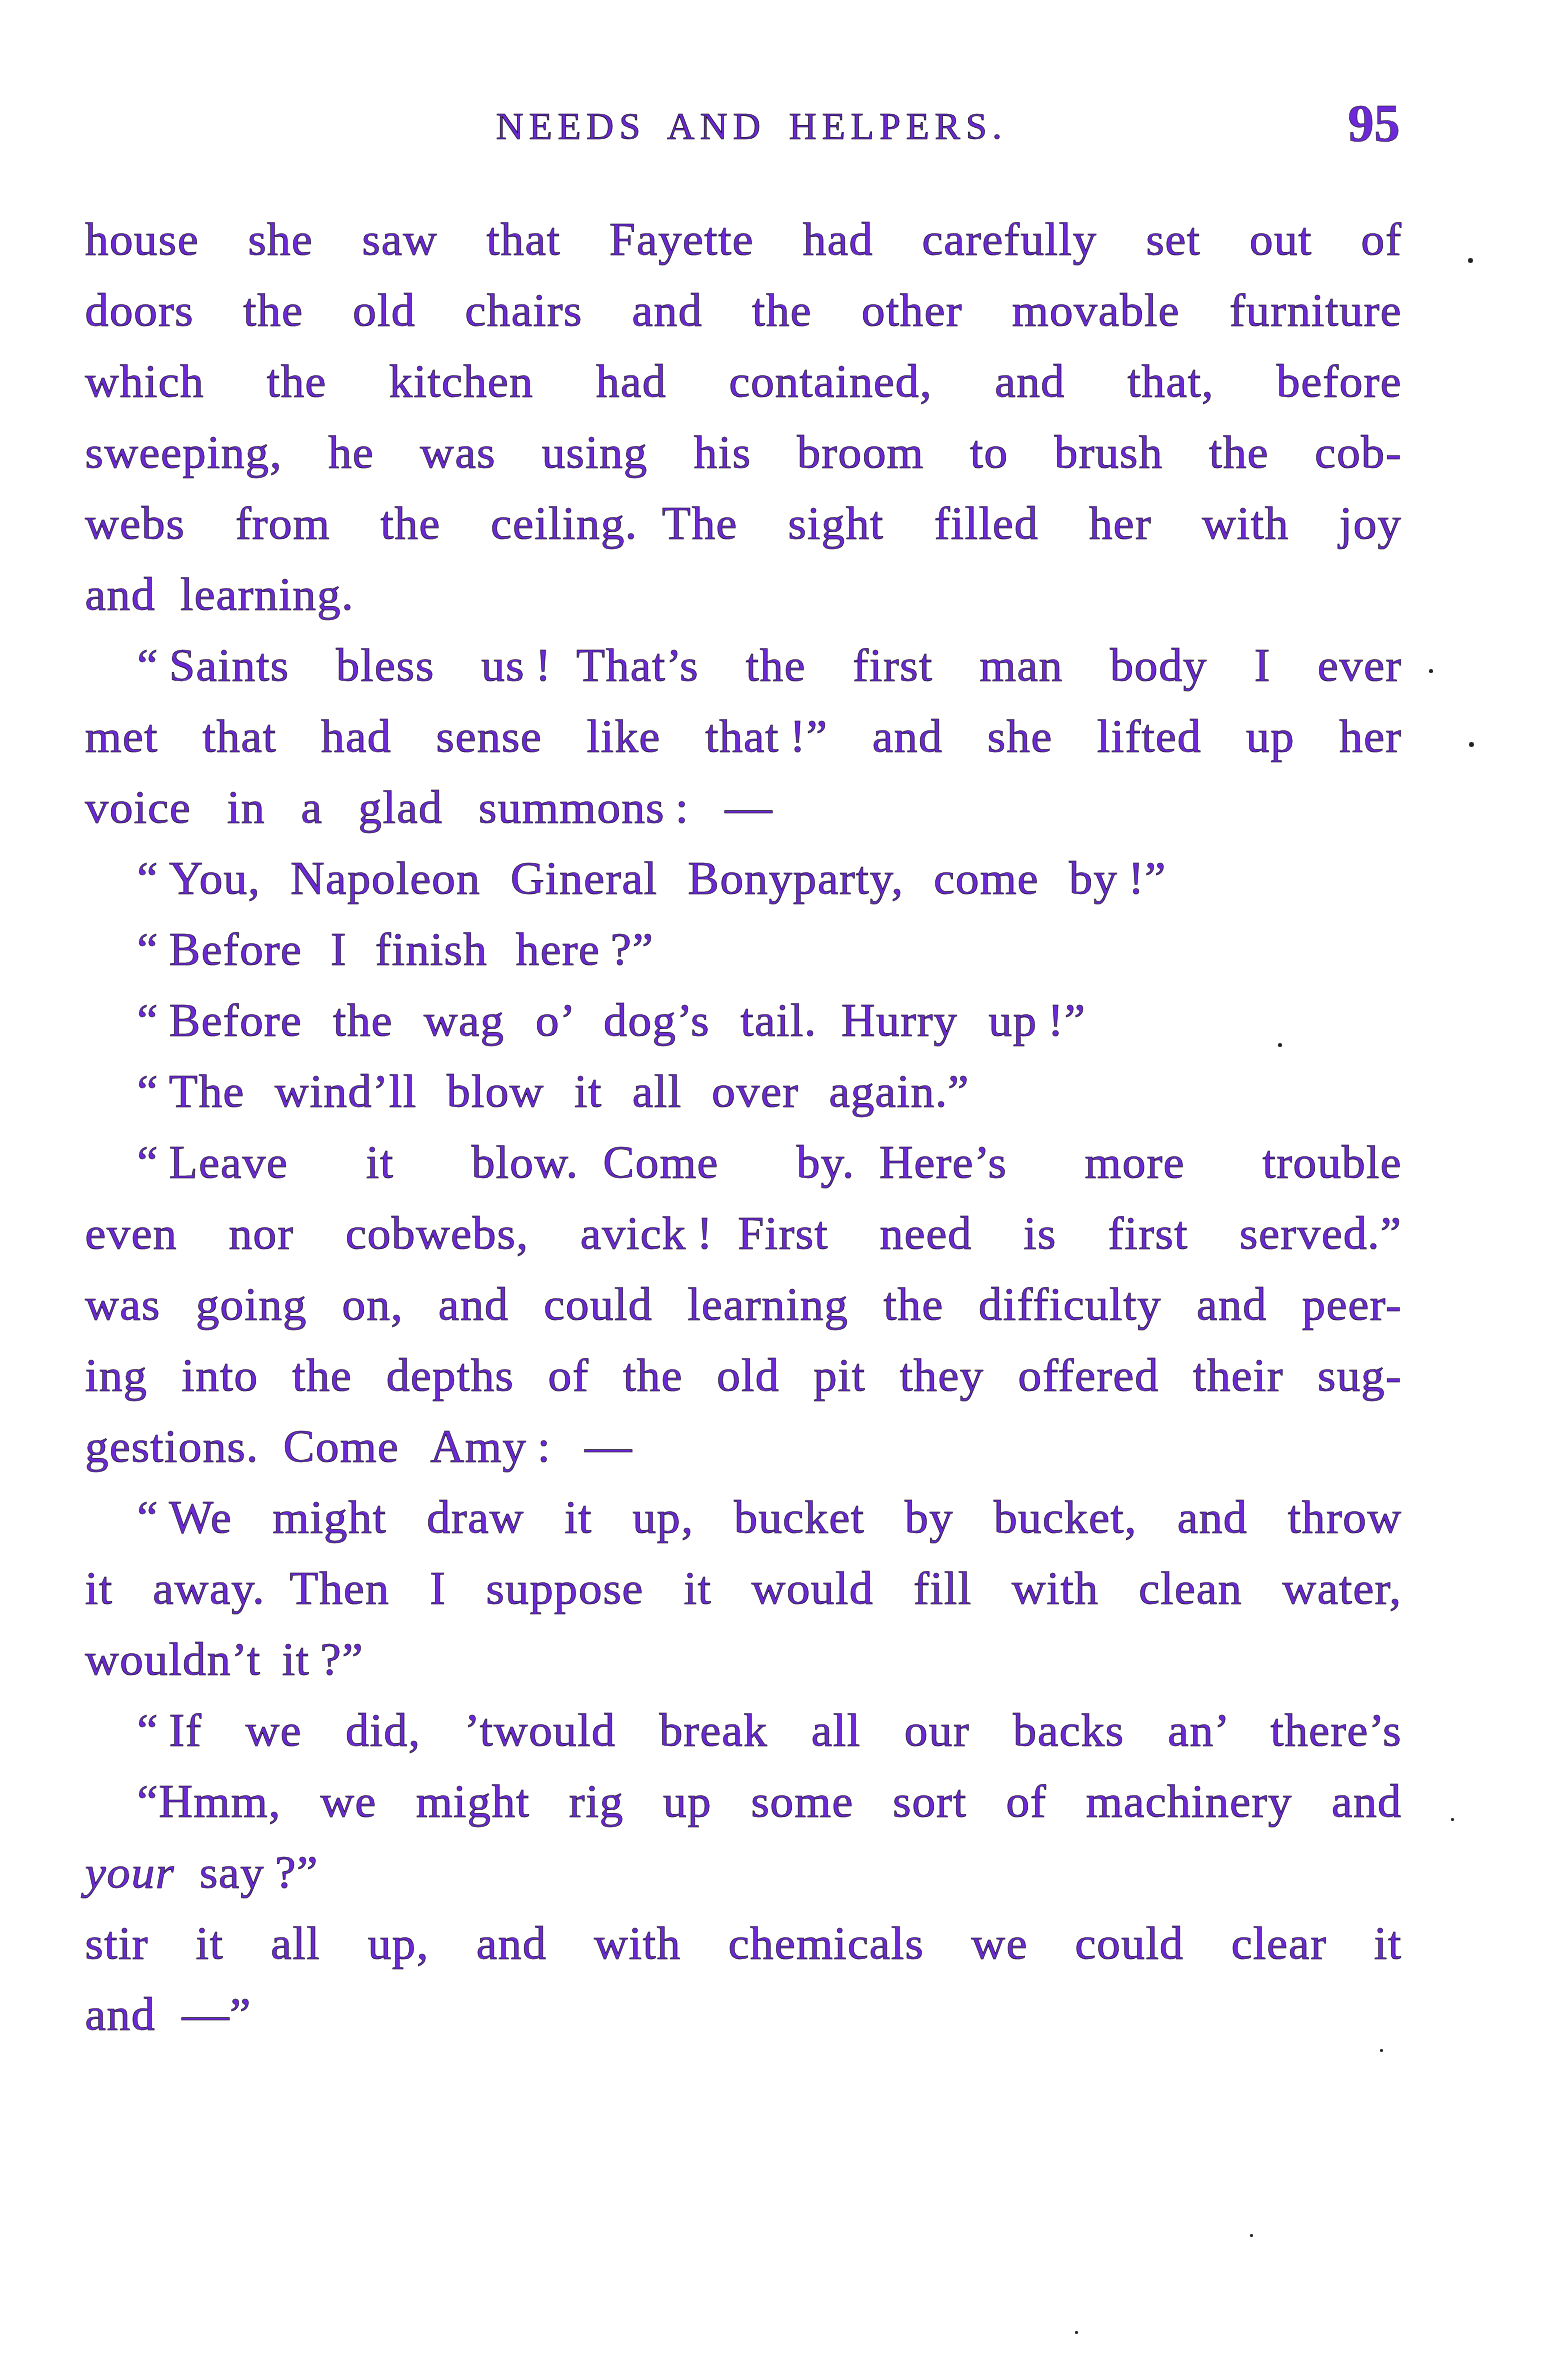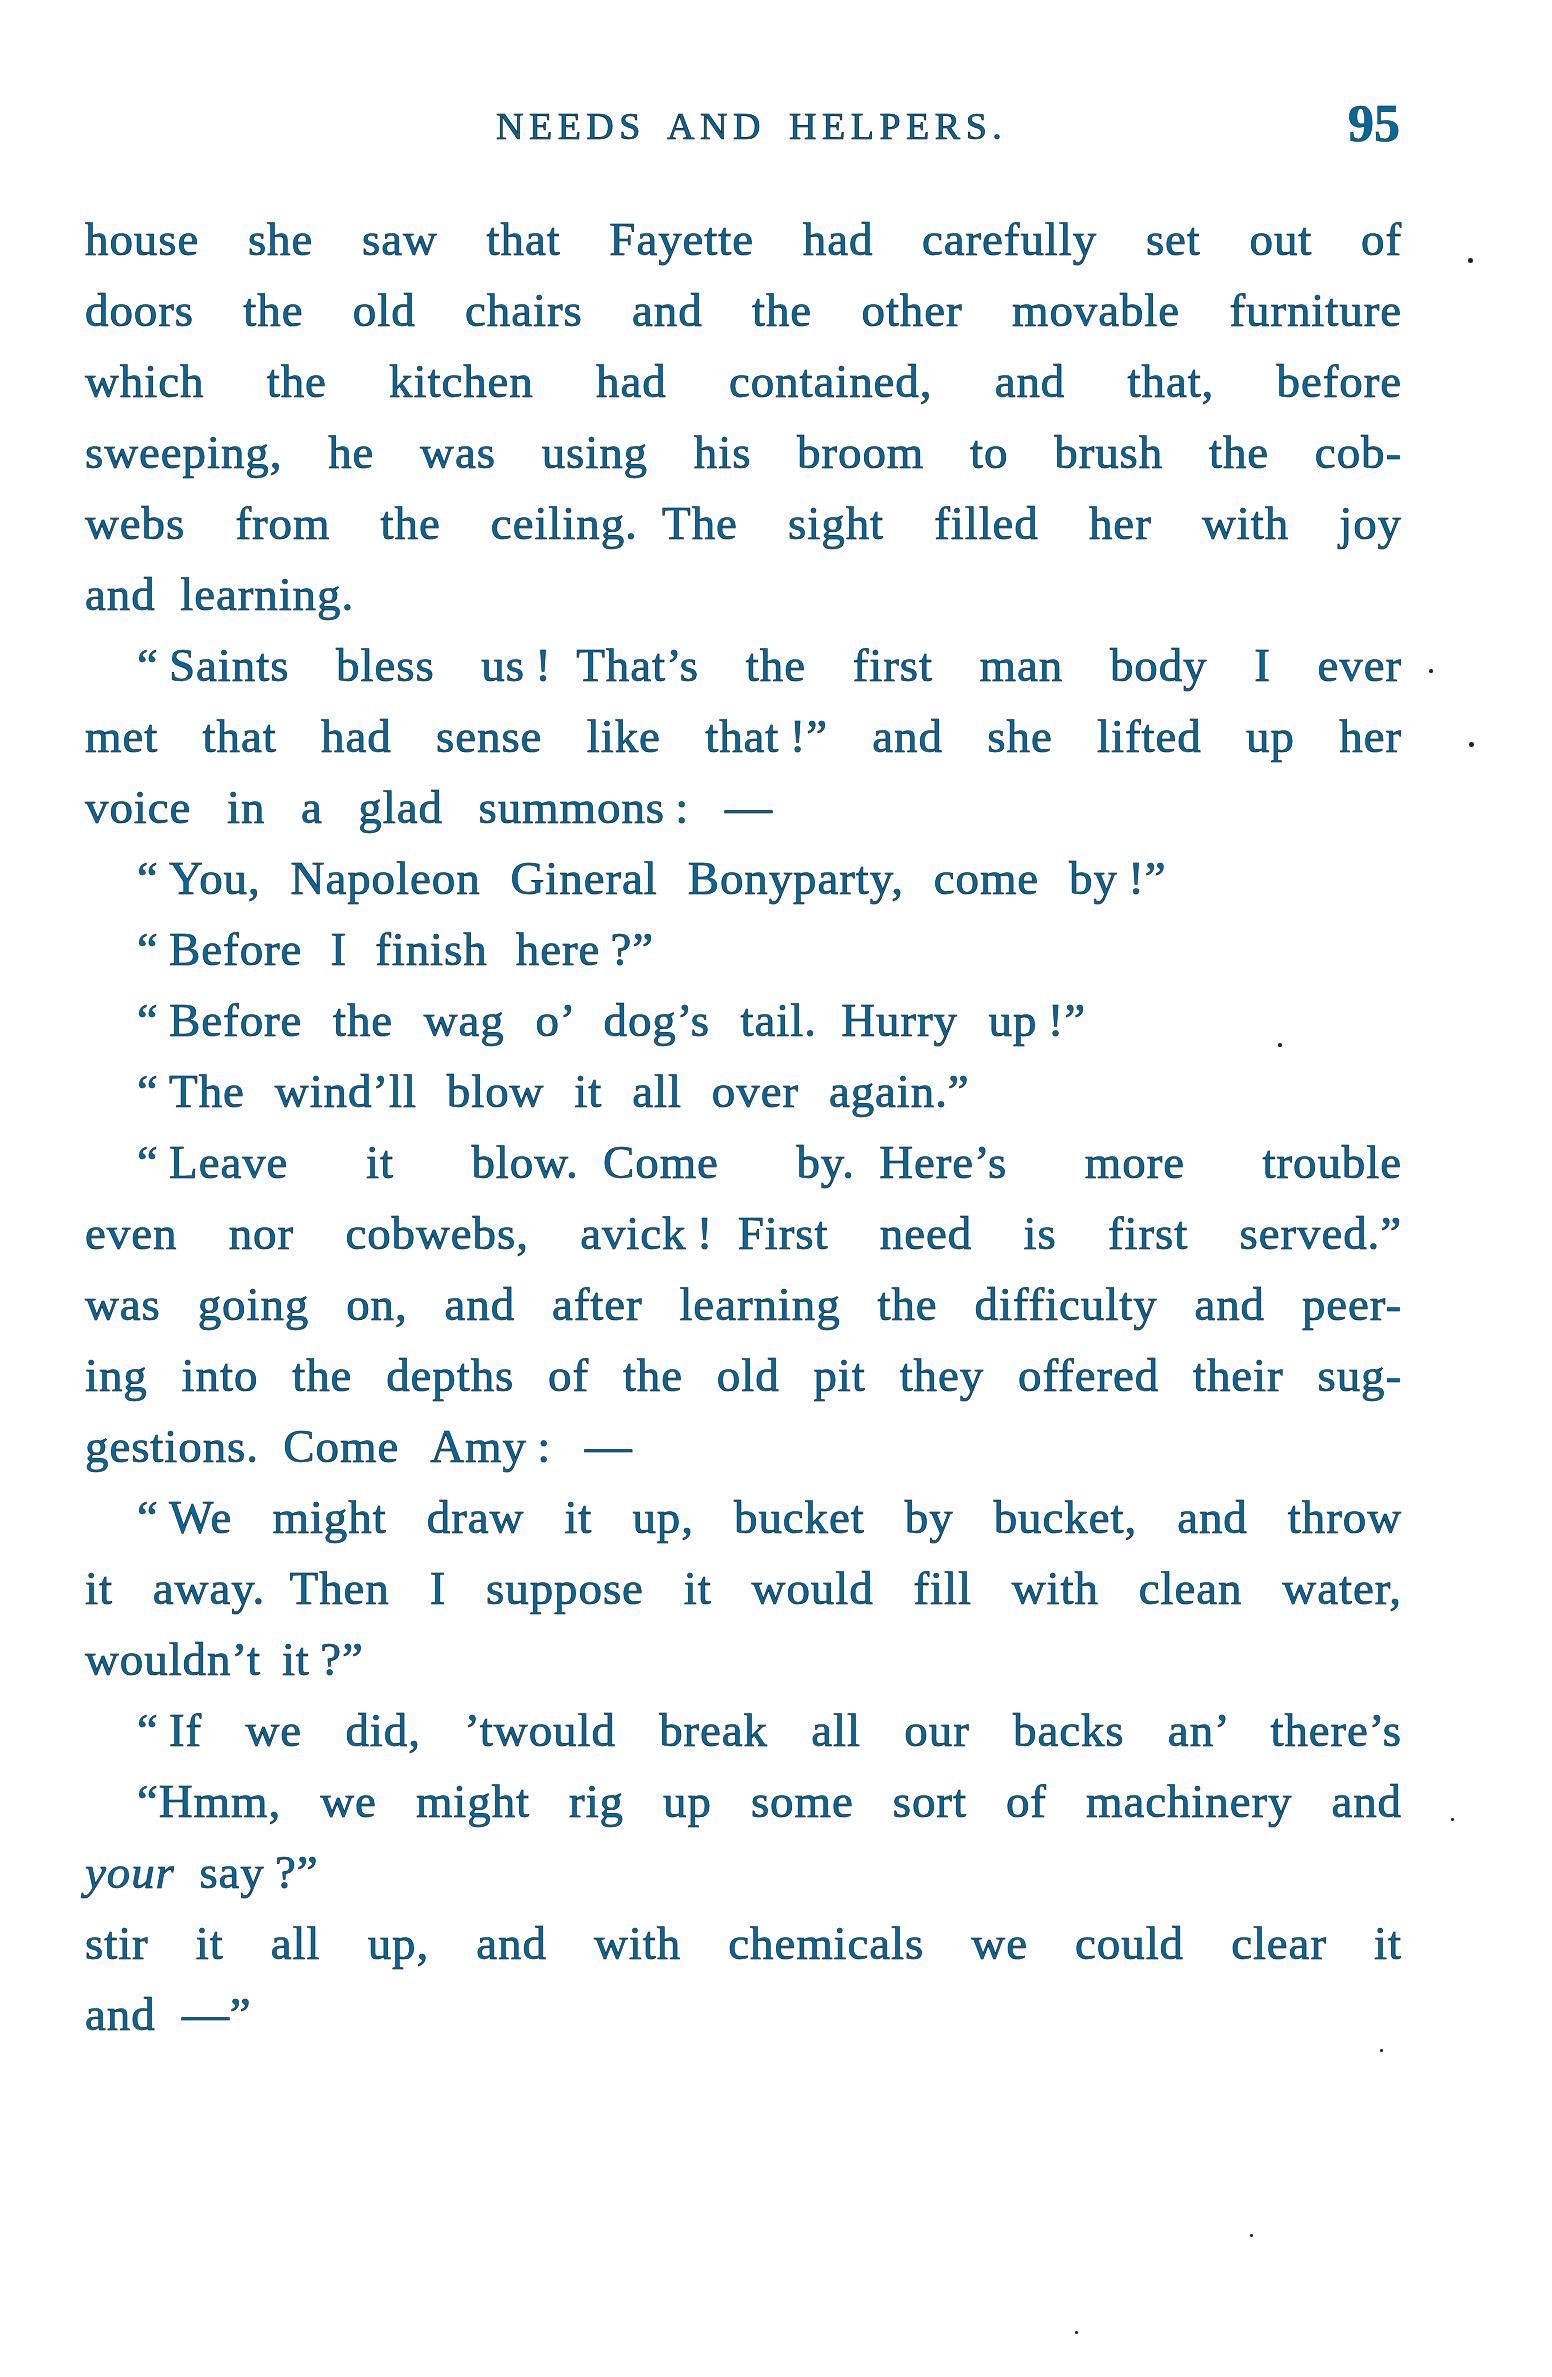--- a/index.html
+++ b/index.html
@@ -2,21 +2,21 @@
 <html style="font-size:14.6px"><head>
 <meta charset="utf-8">
 <style>
   html,body{margin:0;padding:0;background:#e8e8e8;}
   .page{
     position:relative;
     width:1552px;height:2377px;
     background:#ffffff;
     overflow:hidden;
     font-family:"Liberation Serif","DejaVu Serif",serif;
-    color:#0369a1;
+    color:#6d28d9;
   }
   .running-title{
     position:absolute;left:496px;top:107px;
     font-size:38px;line-height:1;
     letter-spacing:5.5px;word-spacing:8.2px;
     -webkit-text-stroke:0.7px #0a0a0a;
     white-space:nowrap;
   }
   .page-number{
     position:absolute;left:1340px;top:98px;
@@ -60,21 +60,21 @@
       <div class="line" style="word-spacing: 12px;"><span>and learning.</span></div>
       <div class="line indent just"><span>“ Saints bless us ! That’s the first man body I ever</span></div>
       <div class="line just"><span>met that had sense like that !” and she lifted up her</span></div>
       <div class="line" style="word-spacing: 23px;"><span>voice in a glad summons : —</span></div>
       <div class="line indent" style="word-spacing: 17.3px;"><span>“ You, Napoleon Gineral Bonyparty, come by !”</span></div>
       <div class="line indent" style="word-spacing: 15.5px;"><span>“ Before I finish here ?”</span></div>
       <div class="line indent" style="word-spacing: 18px;"><span>“ Before the wag o’ dog’s tail. Hurry up !”</span></div>
       <div class="line indent" style="word-spacing: 17.3px;"><span>“ The wind’ll blow it all over again.”</span></div>
       <div class="line indent just"><span>“ Leave it blow. Come by. Here’s more trouble</span></div>
       <div class="line just"><span>even nor cobwebs, avick ! First need is first served.”</span></div>
-      <div class="line just"><span>was going on, and after learning the difficulty and peer-</span></div>
+      <div class="line just"><span>was going on, and could learning the difficulty and peer-</span></div>
       <div class="line just"><span>ing into the depths of the old pit they offered their sug-</span></div>
       <div class="line" style="word-spacing: 21px;"><span>gestions. Come Amy : —</span></div>
       <div class="line indent just"><span>“ We might draw it up, bucket by bucket, and throw</span></div>
       <div class="line just"><span>it away. Then I suppose it would fill with clean water,</span></div>
       <div class="line" style="word-spacing: 8.2px;"><span>wouldn’t it ?”</span></div>
       <div class="line indent just"><span>“ If we did, ’twould break all our backs an’ there’s</span></div>
       <div class="line indent just"><span>“Hmm, we might rig up some sort of machinery and</span></div>
       <div class="line" style="word-spacing: 12px;"><span class="it">your</span><span> say ?”</span></div>
       <div class="line just"><span>stir it all up, and with chemicals we could clear it</span></div>
       <div class="line" style="word-spacing: 13.7px;"><span>and —”</span></div>

